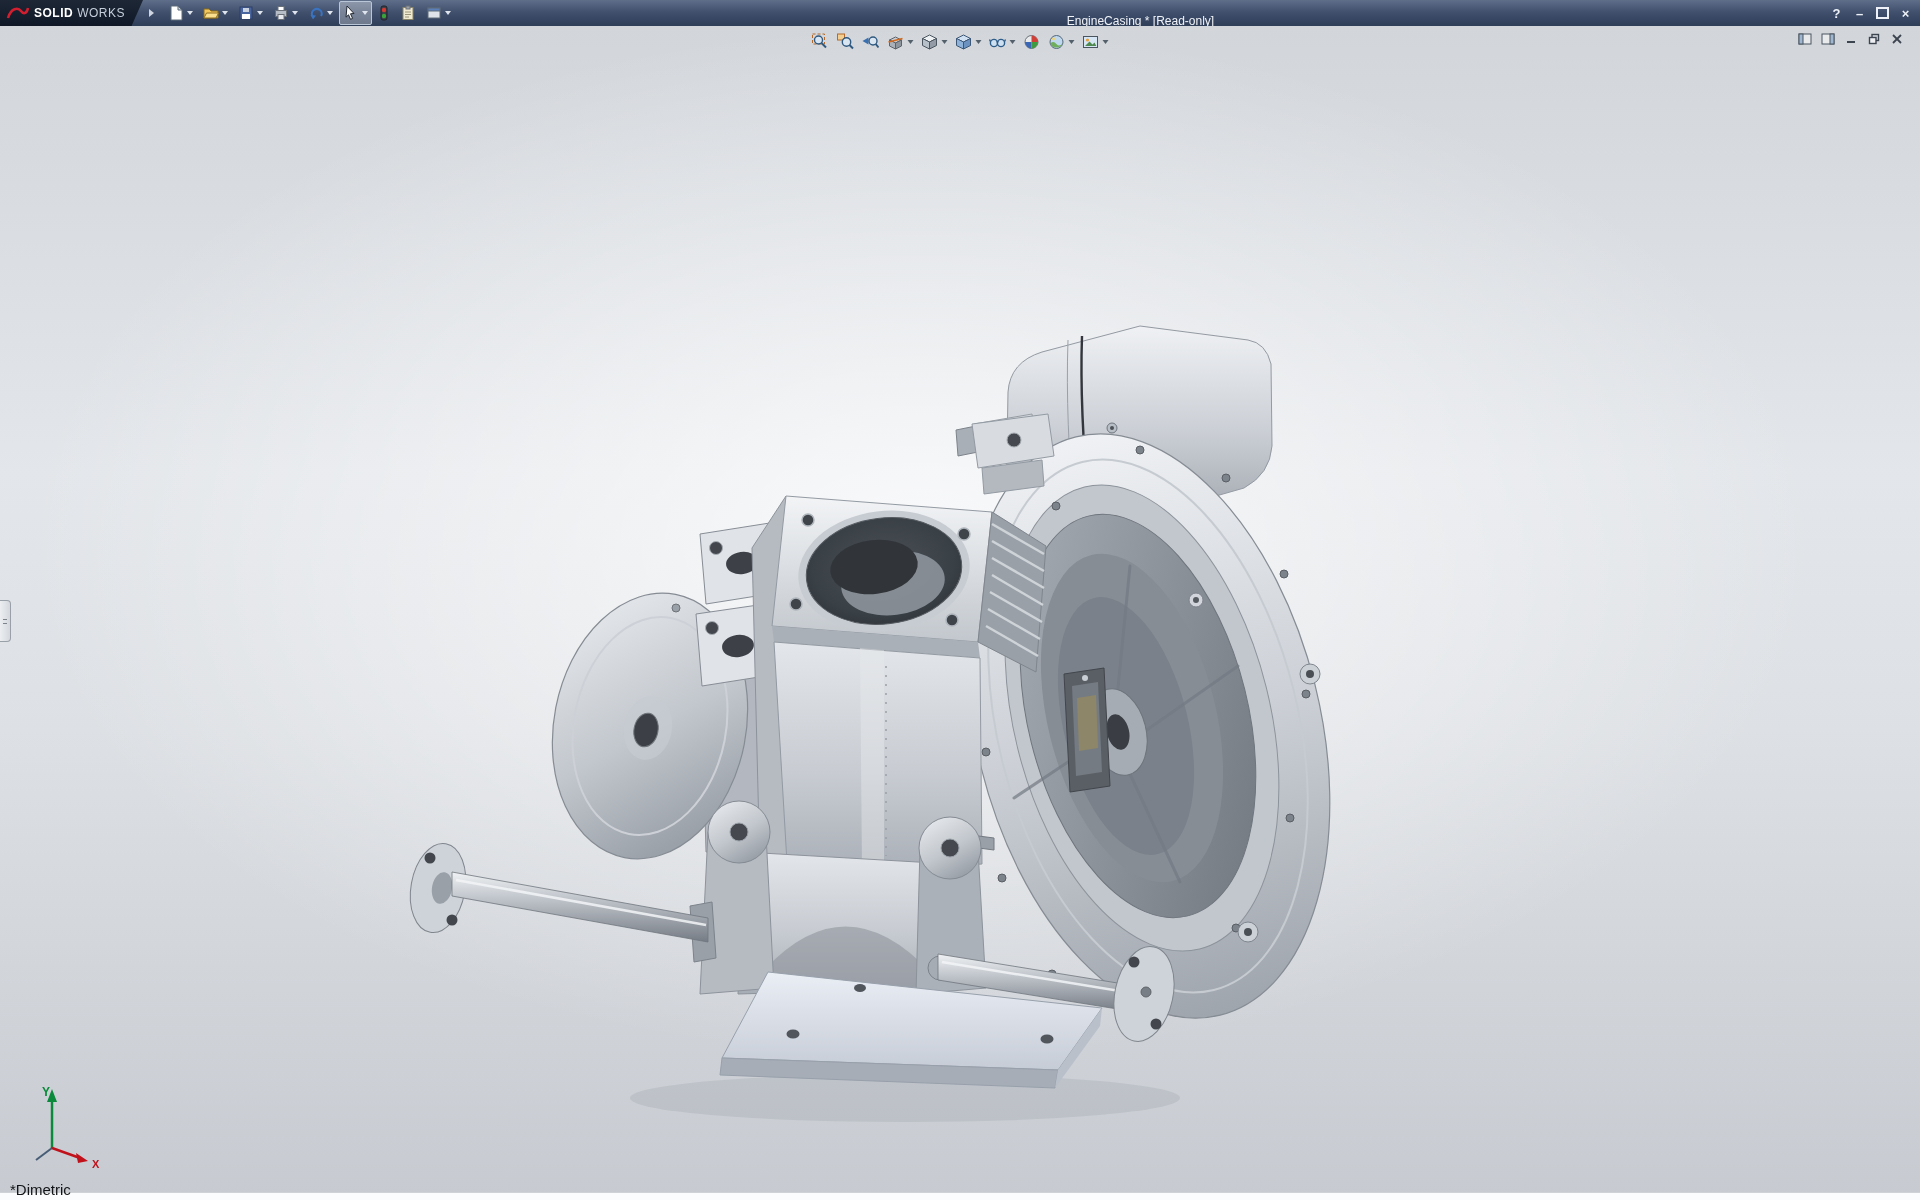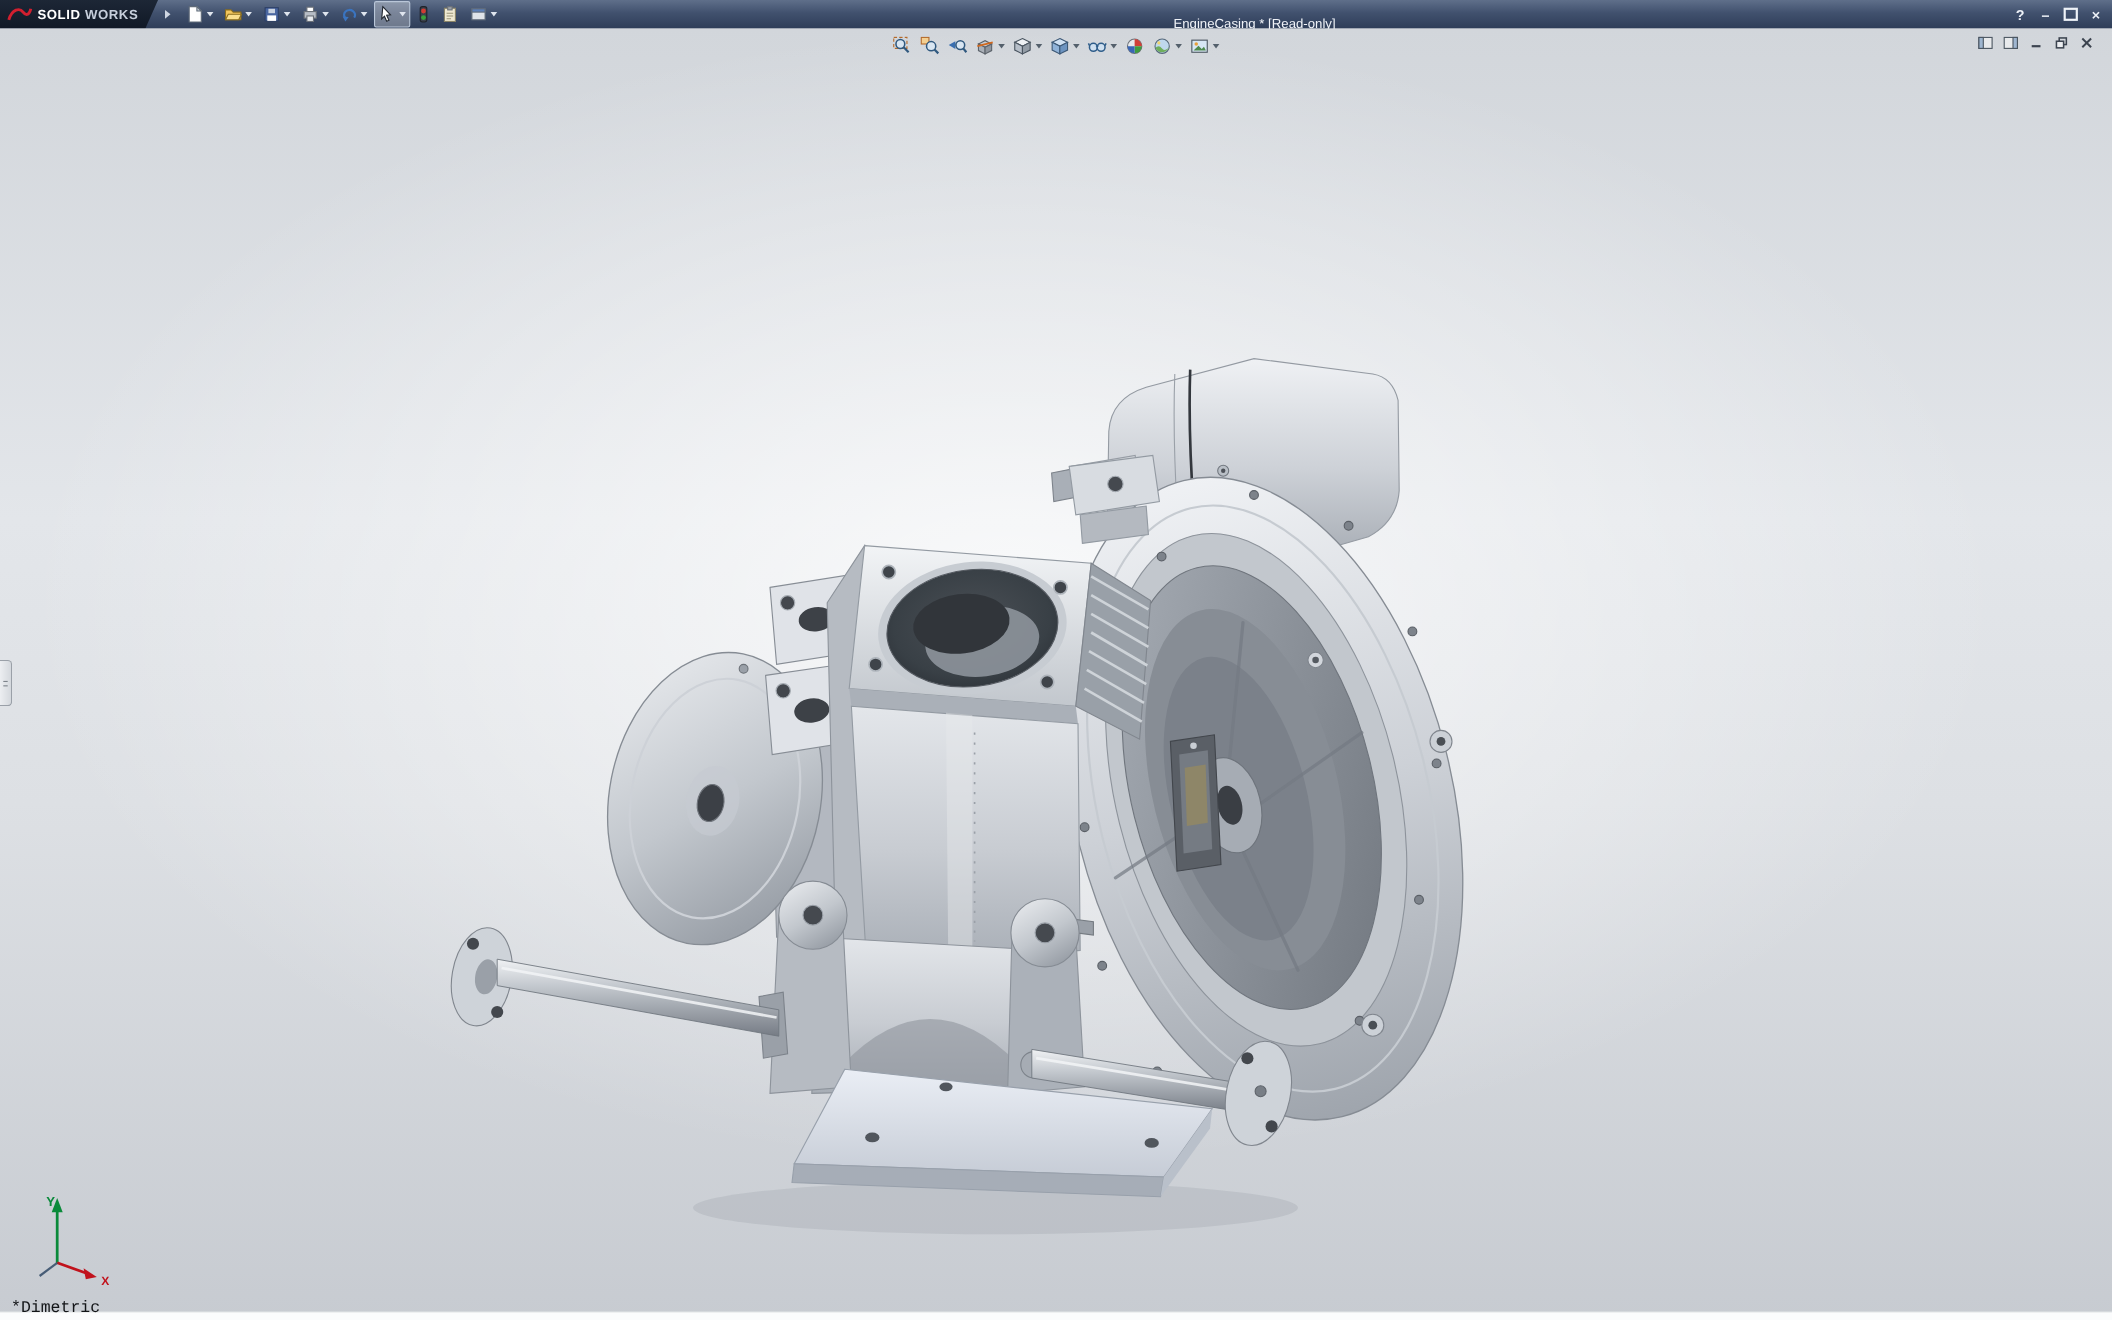--- a/index.html
+++ b/index.html
@@ -7,21 +7,21 @@
   .app{width:1920px;height:1200px;display:flex;flex-direction:column;background:#fff;}
 
   
   .titlebar{position:relative;height:26px;flex:0 0 26px;
     background:linear-gradient(180deg,#5f6f8a 0%,#41516e 45%,#2e3d58 100%);
     display:flex;align-items:center;color:#e9edf3;font-size:12px;}
   .brand{height:100%;display:flex;align-items:center;gap:4px;padding:0 18px 0 6px;
     background:linear-gradient(180deg,#1d2736 0%,#101826 100%);
     clip-path:polygon(0 0,100% 0,92% 100%,0 100%);}
   .brand-solid{font-weight:bold;color:#ffffff;letter-spacing:.5px;font-size:12px;}
-  .brand-works{font-weight:bold;color:#c6cedb;letter-spacing:.5px;font-size:12px;}
+  .brand-works{font-weight:normal;color:#c6cedb;letter-spacing:.5px;font-size:12px;}
   .brand-arrow{width:0;height:0;border-top:4px solid transparent;border-bottom:4px solid transparent;
     border-left:5px solid #cfd6e2;margin-left:6px;}
   .tb-tools{display:flex;align-items:center;gap:2px;margin-left:10px;}
   .tb-btn{display:flex;align-items:center;height:22px;padding:0 3px;border:1px solid transparent;border-radius:2px;}
   .tb-btn.active{background:rgba(255,255,255,.30);border:1px solid #b9c6d8;}
   .caret{width:0;height:0;border-left:3px solid transparent;border-right:3px solid transparent;
     border-top:4px solid #dfe5ee;margin-left:3px;}
   .title-text{position:absolute;left:59.4%;transform:translateX(-50%);top:0;height:42px;
     display:flex;align-items:center;color:#f0f3f8;white-space:nowrap;}
   .win-controls{position:absolute;right:6px;top:0;height:26px;display:flex;align-items:center;gap:6px;}
@@ -47,21 +47,21 @@
   .dc-btn{width:18px;height:15px;display:flex;align-items:center;justify-content:center;color:#3c4450;}
 
   
   .collapse-tab{position:absolute;left:0;top:574px;width:10px;height:40px;
     background:linear-gradient(90deg,#eceef1,#d4d8dd);border:1px solid #9aa0a8;border-left:none;
     border-radius:0 4px 4px 0;display:flex;flex-direction:column;align-items:center;justify-content:center;gap:3px;}
   .collapse-tab i{display:block;width:4px;height:1px;background:#7d838b;}
 
   
   .triad{position:absolute;left:16px;bottom:28px;width:90px;height:92px;}
-  .orientation-label{position:absolute;left:10px;bottom:2px;color:#121417;font-size:15px;z-index:3;font-family:Liberation Mono, monospace;}
+  .orientation-label{position:absolute;left:10px;bottom:2px;color:#121417;font-size:15px;z-index:3;}
   .bottom-strip{position:absolute;left:0;right:0;bottom:0;height:7px;background:#fbfcfd;border-top:1px solid #cfd3d8;z-index:2;}
 
   svg{display:block;}
 </style>
 </head>
 <body>
 
 <div class="app">
 
   <div class="titlebar">

